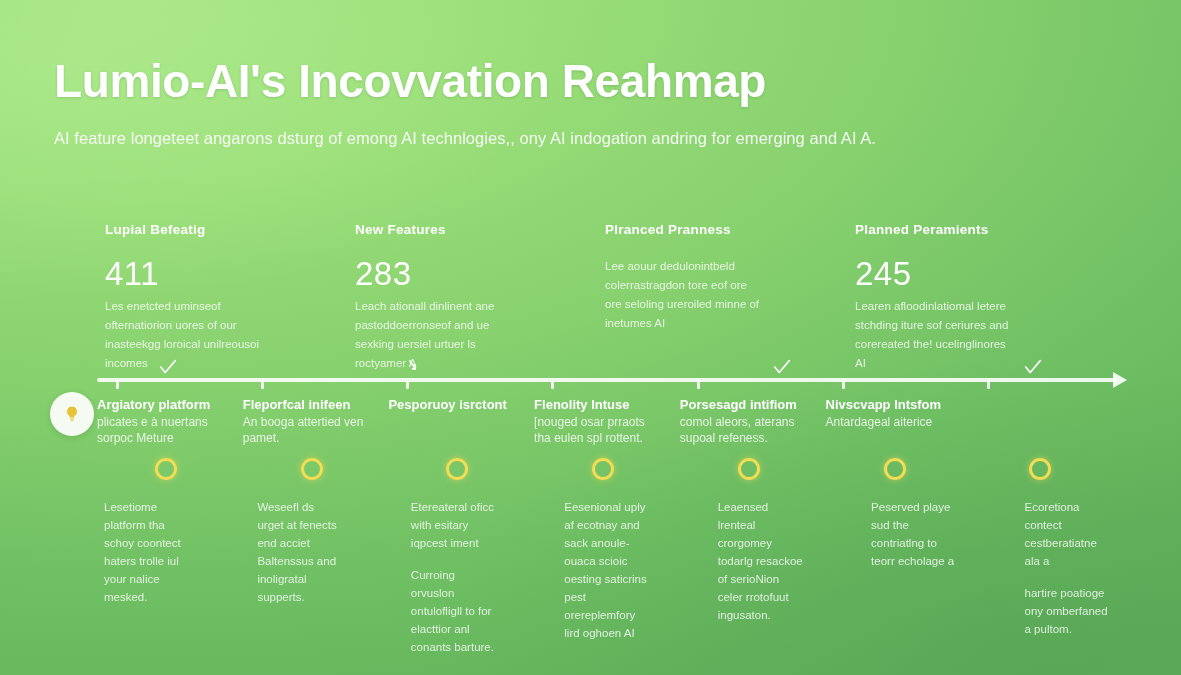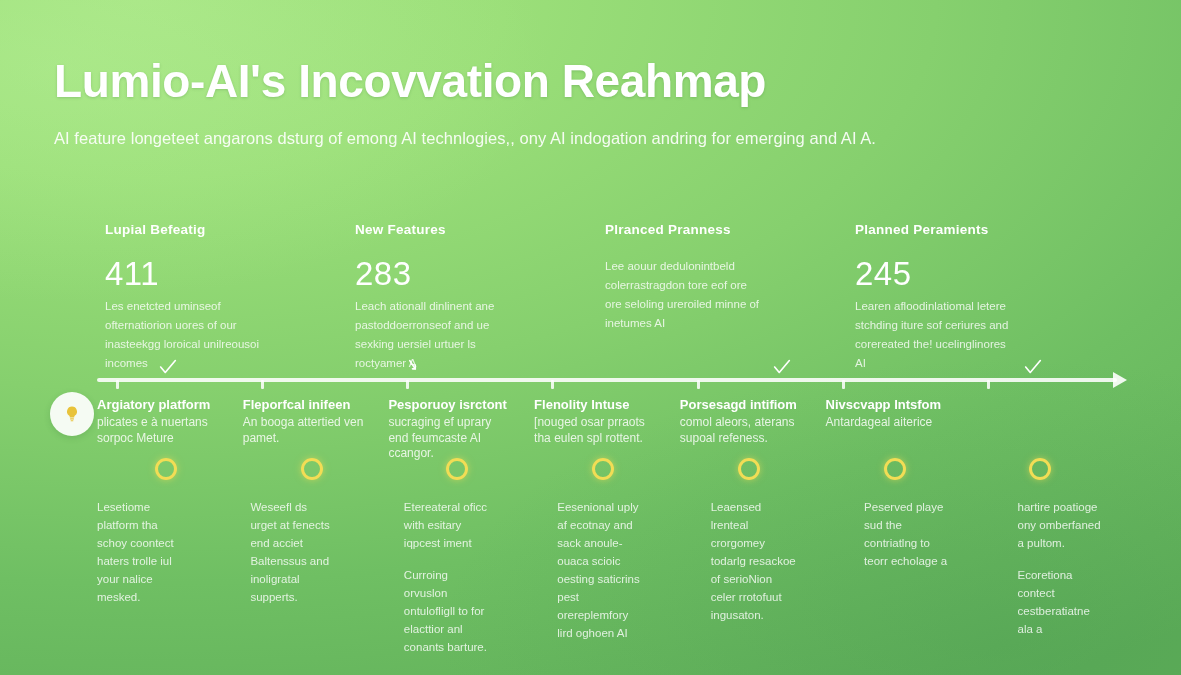--- a/index.html
+++ b/index.html
@@ -207,21 +207,21 @@
     height: 22px;
     border-radius: 50%;
     border: 3px solid #f2dd55;
     box-sizing: border-box;
     box-shadow: 0 0 7px rgba(242,221,85,0.55);
   }
 
   
   .details {
     position: absolute;
-    left: 97px;
+    left: 104px;
     top: 498px;
     width: 1030px;
     display: flex;
     gap: 44px;
   }
   .detail {
     width: 14.2857%;
     box-sizing: border-box;
     padding-right: 24px;
   }
@@ -314,21 +314,20 @@
       <div class="milestone">
         <div class="ms-title">Argiatory platform</div>
         <div class="ms-sub">plicates e à nuertans sorpoc Meture</div>
       </div>
       <div class="milestone">
         <div class="ms-title">Fleporfcal inifeen</div>
         <div class="ms-sub">An booga attertied ven pamet.</div>
       </div>
       <div class="milestone">
         <div class="ms-title">Pesporuoy isrctont</div>
-        <div class="ms-sub">sucraging ef uprary end feumcaste AI ccangor.</div>
       </div>
       <div class="milestone">
         <div class="ms-title">Flenolity Intuse</div>
         <div class="ms-sub">[nouged osar prraots tha eulen spl rottent.</div>
       </div>
       <div class="milestone">
         <div class="ms-title">Porsesagd intifiom</div>
         <div class="ms-sub">comol aleors, aterans supoal refeness.</div>
       </div>
       <div class="milestone">
@@ -375,19 +374,19 @@
       <div class="detail">
         <p>Eesenional uply af ecotnay and sack anoule-ouaca scioic oesting saticrins pest orereplemfory lird oghoen AI</p>
       </div>
       <div class="detail">
         <p>Leaensed lrenteal crorgomey todarlg resackoe of serioNion celer rrotofuut ingusaton.</p>
       </div>
       <div class="detail">
         <p>Peserved playe sud the contriatlng to teorr echolage a</p>
       </div>
       <div class="detail">
+        <p>Ecoretiona contect cestberatiatne ala a</p>
         <p>hartire poatioge ony omberfaned a pultom.</p>
-        <p>Ecoretiona contect cestberatiatne ala a</p>
       </div>
     </div>
 
   </div>
 </div>
 
 </body></html>

